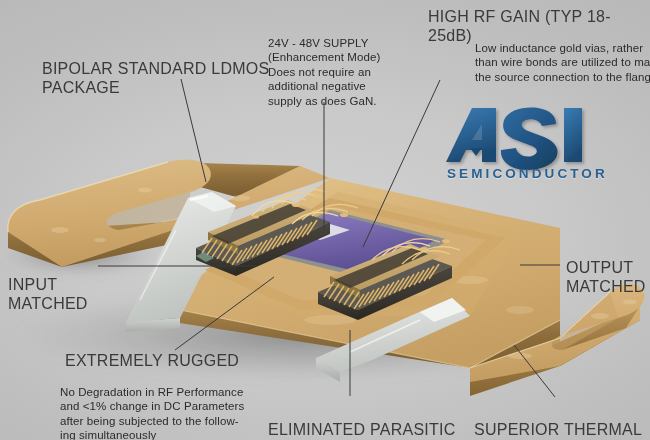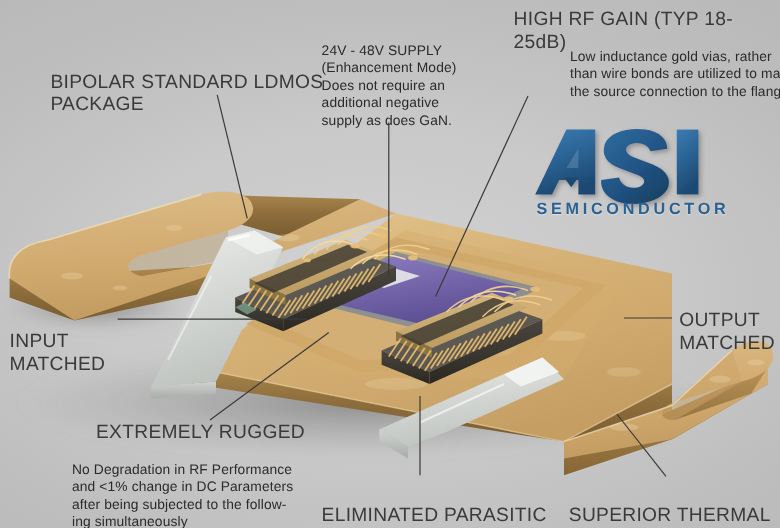--- a/index.html
+++ b/index.html
@@ -389,21 +389,21 @@
   <div class="callout caps" style="left:428px; top:8px;   width:215px;">HIGH RF GAIN (TYP 18-25dB)</div>
 
   <div class="callout para" style="left:428px; top:41px;  width:215px;margin-left:47px;">Low inductance gold vias, rather
 than wire bonds are utilized to make
 the source connection to the flange.</div>
 
   <div class="callout caps" style="left:8px;   top:260px; width:120px;margin-top:16px;">INPUT MATCHED</div>
 
   <div class="callout caps" style="left:566px; top:259px; width:130px;">OUTPUT MATCHED</div>
 
-  <div class="callout caps" style="left:80px;  top:352px; width:180px;">EXTREMELY RUGGED</div>
+  <div class="callout caps" style="left:65px;  top:352px; width:180px;">EXTREMELY RUGGED</div>
 
   <div class="callout para" style="left:60px;  top:385px; width:215px;">No Degradation in RF Performance
 and &lt;1% change in DC Parameters
 after being subjected to the follow-
 ing simultaneously</div>
 
   <div class="callout caps" style="left:268px; top:421px; width:210px;">ELIMINATED PARASITIC STANDARD</div>
 
   <div class="callout caps" style="left:474px; top:421px; width:180px;">SUPERIOR THERMAL DESIGN</div>
 

